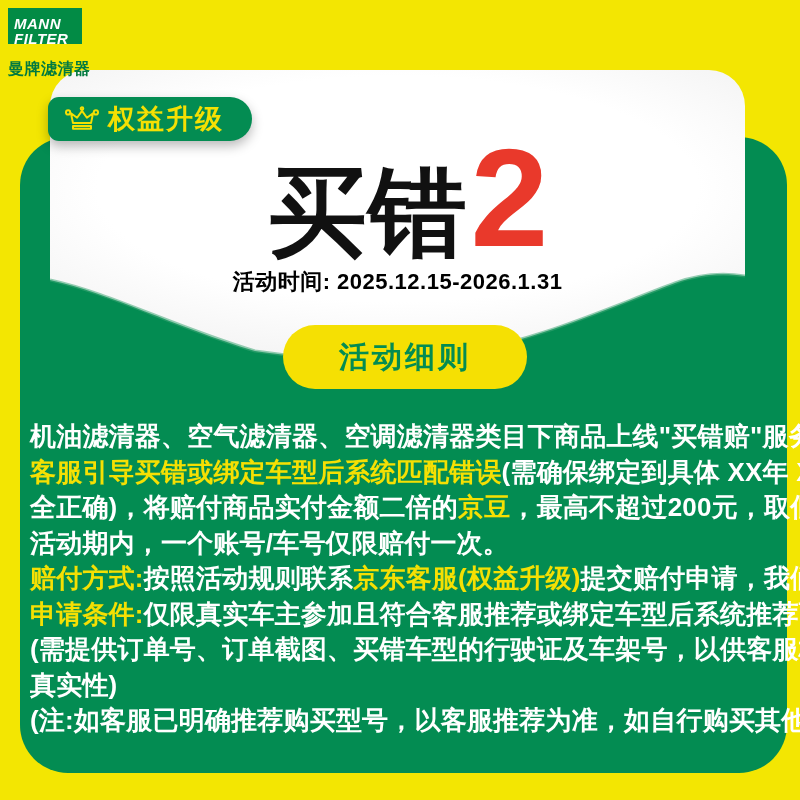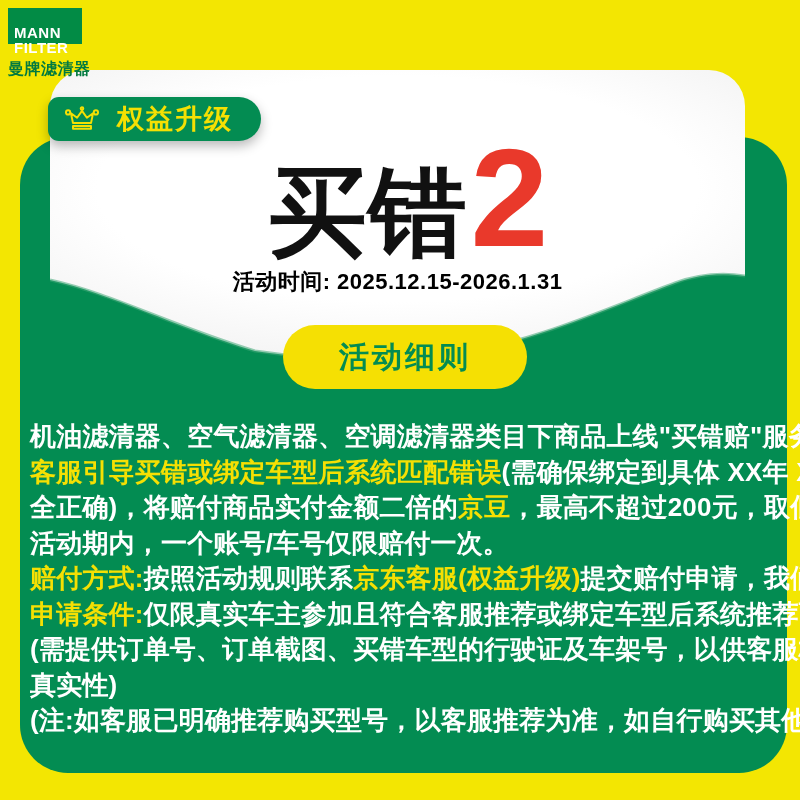--- a/index.html
+++ b/index.html
@@ -17,23 +17,23 @@
     background:var(--background-yellow);
     font-family:"Liberation Sans","DejaVu Sans",sans-serif;
     overflow:hidden;
   }
   .stage{position:relative;width:800px;height:800px;background:var(--background-yellow);overflow:hidden;}
 
   
   .logo{position:absolute;left:8px;top:8px;z-index:3;}
   .logo-box{
     width:74px;height:36px;background:var(--logo-green);
-    color:#fff;font-weight:800;
+    color:#fff;font-style:italic;font-weight:800;
     font-size:15px;line-height:15px;letter-spacing:.5px;
-    padding:17px 0 0 6px;
+    padding:8px 0 0 6px;
   }
   .logo-caption{
     margin-top:15px;color:#027A3F;font-weight:800;font-size:16px;letter-spacing:.5px;
   }
 
   
   .green-panel{
     position:absolute;left:20px;top:137px;width:767px;height:636px;
     background:var(--panel-green);border-radius:48px;z-index:1;
   }
@@ -57,21 +57,21 @@
     margin:0 2px;
   }
   .period{
     position:absolute;top:197px;left:0;right:0;text-align:center;
     font-size:22px;font-weight:700;color:#000;letter-spacing:.5px;white-space:nowrap;
   }
 
   
   .badge{
     position:absolute;left:48px;top:97px;height:44px;z-index:6;
-    display:flex;align-items:center;gap:17px;
+    display:flex;align-items:center;gap:8px;
     background:var(--panel-green);
     border-radius:12px 24px 24px 12px;
     padding:0 28px 0 16px;
     color:var(--highlight-yellow);font-weight:800;font-size:27px;letter-spacing:2px;
     box-shadow:0 5px 12px rgba(0,0,0,.28);
     white-space:nowrap;
   }
   .crown{width:36px;height:28px;flex:0 0 auto;}
 
   

